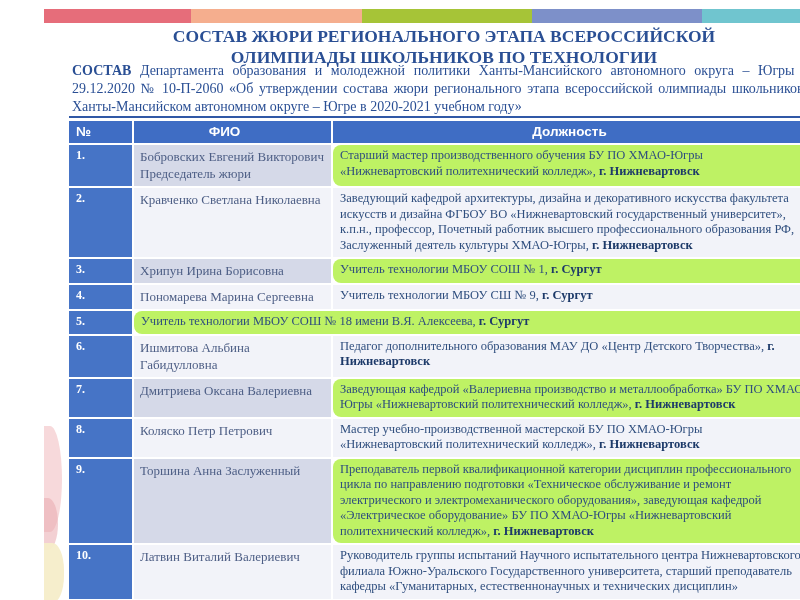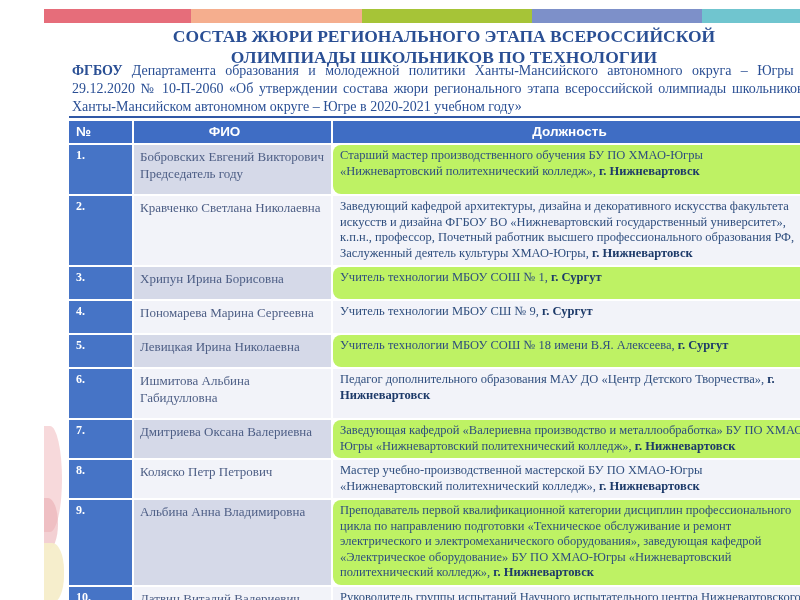--- a/index.html
+++ b/index.html
@@ -30,21 +30,21 @@
     font-family:"Liberation Sans", sans-serif; font-weight:bold; color:#ffffff; font-size:13.5px;}
   .h-num{width:63px; background:#3f6dc4; padding:3px 0 4px 7px; margin-right:2px; box-sizing:border-box;}
   .h-fio{width:197px; background:#3f6dc4; text-align:center; padding:3px 16px 4px 0; margin-right:2px; box-sizing:border-box;}
   .h-pos{flex:1; background:#3f6dc4; text-align:center; padding:3px 8px 4px 0;}
   .trow{display:flex; margin-bottom:2px;}
   .c-num{
     width:63px; background:#4674c6; color:#ffffff; font-weight:bold; font-size:12px;
     padding:3px 0 3px 7px; margin-right:2px; box-sizing:border-box;
   }
   .c-fio{
-    width:197px; padding:3px 2px 12px 6px; margin-right:2px; box-sizing:border-box;
+    width:197px; padding:3px 2px 4px 6px; margin-right:2px; box-sizing:border-box;
     font-size:13px; line-height:17px; color:#4d5e85;
   }
   .c-pos{
     flex:1; padding:3px 6px 4px 7px; box-sizing:border-box;
     font-size:12.5px; line-height:15.5px; color:#2f4e7e;
   }
   .odd  .c-fio{background:#d5d9e8;}
   .odd  .c-pos{background:#bef264;border-radius:8px;}
   .even .c-fio{background:#f2f3f9;}
   .even .c-pos{background:#f2f3f9;}
@@ -67,34 +67,34 @@
       <div class="stripe-seg" style="width: 170px; background: rgb(166, 196, 55);"></div>
       <div class="stripe-seg" style="width: 170px; background: rgb(125, 144, 201);"></div>
       <div class="stripe-seg" style="width: 142px; background: rgb(112, 197, 207);"></div>
     </div>
 
   <div class="title">
     <div>СОСТАВ ЖЮРИ РЕГИОНАЛЬНОГО ЭТАПА ВСЕРОССИЙСКОЙ</div>
     <div>ОЛИМПИАДЫ ШКОЛЬНИКОВ ПО ТЕХНОЛОГИИ</div>
   </div>
 
-  <div class="decree"><b>ФГБОУ</b><span> Департамента образования и молодежной политики Ханты-Мансийского автономного округа – Югры от 29.12.2020  № 10-П-2060 «Об утверждении состава жюри регионального этапа всероссийской олимпиады школьников в Ханты-Мансийском автономном округе – Югре в 2020-2021 учебном году»</span></div>
+  <div class="decree"><b>СОСТАВ</b><span> Департамента образования и молодежной политики Ханты-Мансийского автономного округа – Югры от 29.12.2020  № 10-П-2060 «Об утверждении состава жюри регионального этапа всероссийской олимпиады школьников в Ханты-Мансийском автономном округе – Югре в 2020-2021 учебном году»</span></div>
 
   <div class="jtable">
     <div class="thead">
       <div class="h-num">№</div>
       <div class="h-fio">ФИО</div>
       <div class="h-pos">Должность</div>
     </div>
     <div id="tbody">
         <div class="trow odd">
           <div class="c-num">1.</div>
           <div class="c-fio">
             <div>Бобровских Евгений Викторович</div>
-            <div>Председатель году</div>
+            <div>Председатель жюри</div>
           </div>
           <div class="c-pos"><span>Старший мастер производственного обучения БУ ПО ХМАО-Югры «Нижневартовский политехнический колледж»,</span> <span class="city">г. Нижневартовск</span></div>
         </div>
         <div class="trow even">
           <div class="c-num">2.</div>
           <div class="c-fio">
             <div>Кравченко Светлана Николаевна</div>
           </div>
           <div class="c-pos"><span>Заведующий кафедрой архитектуры, дизайна и декоративного искусства факультета искусств и дизайна ФГБОУ ВО «Нижневартовский государственный университет», к.п.н., профессор, Почетный работник высшего профессионального образования РФ, Заслуженный деятель культуры ХМАО-Югры,</span> <span class="city">г. Нижневартовск</span></div>
         </div>
@@ -107,23 +107,20 @@
         </div>
         <div class="trow even">
           <div class="c-num">4.</div>
           <div class="c-fio">
             <div>Пономарева Марина Сергеевна</div>
           </div>
           <div class="c-pos"><span>Учитель  технологии МБОУ СШ № 9,</span> <span class="city">г. Сургут</span></div>
         </div>
         <div class="trow odd">
           <div class="c-num">5.</div>
-          <div class="c-fio">
-            <div>Левицкая Ирина Николаевна</div>
-          </div>
           <div class="c-pos"><span>Учитель  технологии МБОУ СОШ № 18 имени В.Я. Алексеева,</span> <span class="city">г. Сургут</span></div>
         </div>
         <div class="trow even">
           <div class="c-num">6.</div>
           <div class="c-fio">
             <div>Ишмитова Альбина Габидулловна</div>
           </div>
           <div class="c-pos"><span>Педагог дополнительного образования МАУ ДО «Центр Детского Творчества»,</span> <span class="city">г. Нижневартовск</span></div>
         </div>
         <div class="trow odd">
@@ -136,21 +133,21 @@
         <div class="trow even">
           <div class="c-num">8.</div>
           <div class="c-fio">
             <div>Коляско Петр Петрович</div>
           </div>
           <div class="c-pos"><span>Мастер учебно-производственной мастерской БУ ПО ХМАО-Югры «Нижневартовский политехнический колледж»,</span> <span class="city">г. Нижневартовск</span></div>
         </div>
         <div class="trow odd">
           <div class="c-num">9.</div>
           <div class="c-fio">
-            <div>Альбина Анна Владимировна</div>
+            <div>Торшина Анна Заслуженный</div>
           </div>
           <div class="c-pos"><span>Преподаватель первой квалификационной категории дисциплин профессионального цикла по направлению подготовки «Техническое обслуживание и ремонт электрического и электромеханического оборудования», заведующая кафедрой «Электрическое оборудование» БУ ПО ХМАО-Югры «Нижневартовский политехнический колледж»,</span> <span class="city">г. Нижневартовск</span></div>
         </div>
         <div class="trow even">
           <div class="c-num">10.</div>
           <div class="c-fio">
             <div>Латвин Виталий Валериевич</div>
           </div>
           <div class="c-pos"><span>Руководитель группы испытаний Научного испытательного центра Нижневартовского филиала Южно-Уральского Государственного университета, старший преподаватель кафедры «Гуманитарных, естественнонаучных и технических дисциплин»</span></div>
         </div>

